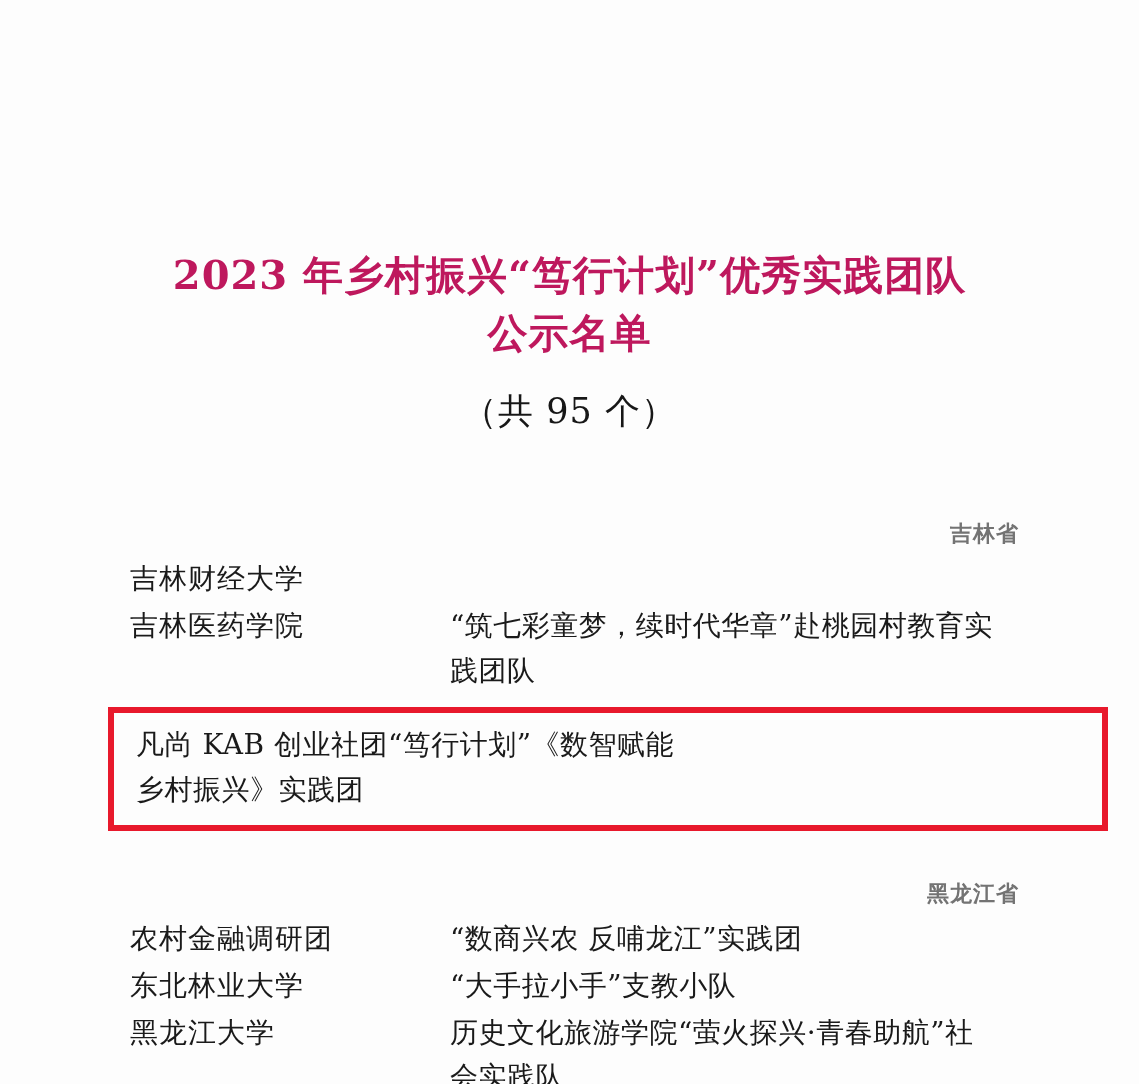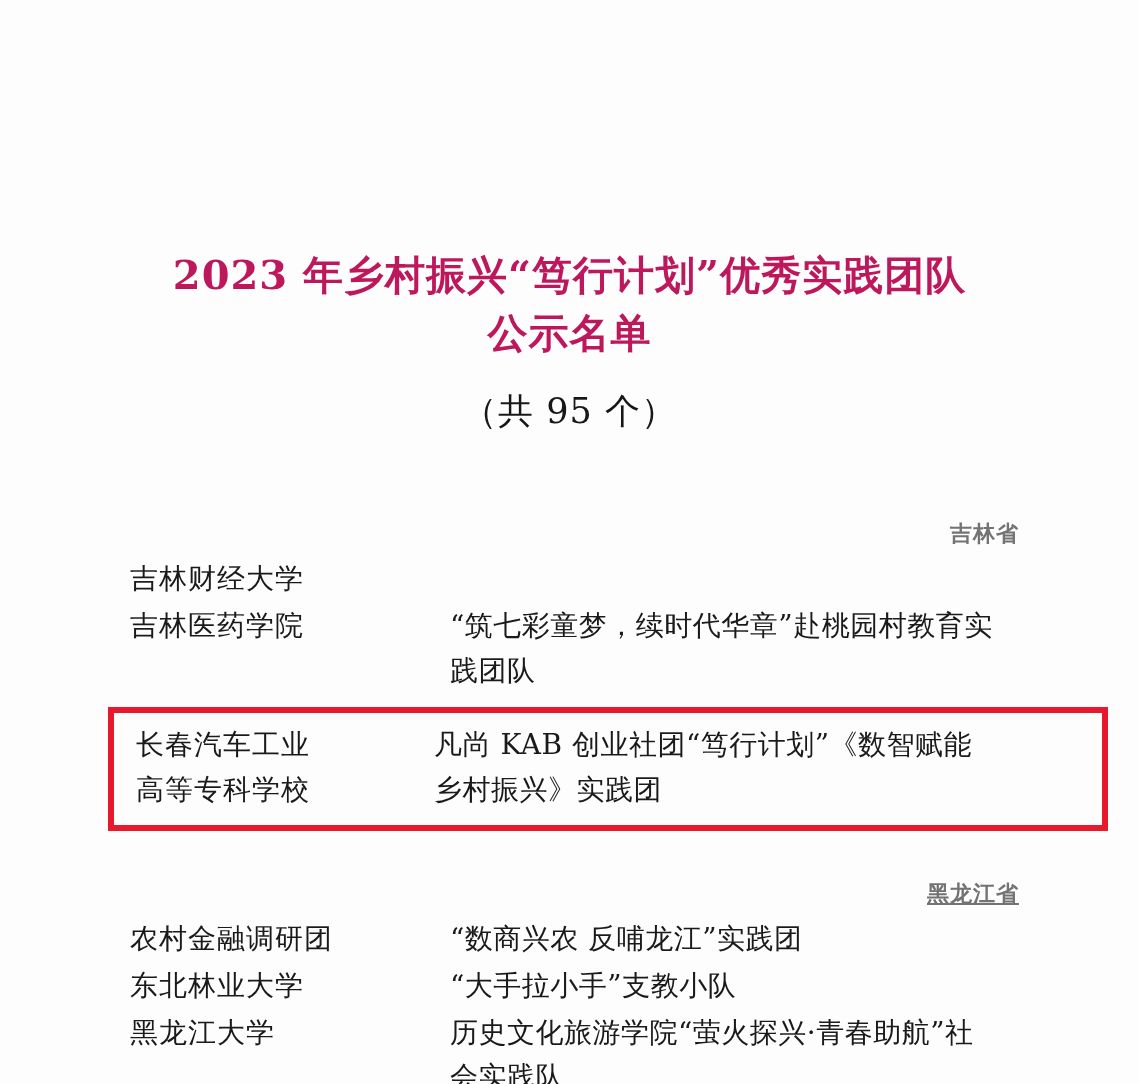--- a/index.html
+++ b/index.html
@@ -46,21 +46,20 @@
   .province {
     font-size: 22px;
     font-weight: bold;
     color: #737373;
     margin-bottom: 8px;
     letter-spacing: 1px;
     text-align: right;
   }
   .province.second {
     margin-top: 48px;
-    text-decoration: underline;
   }
   .entry {
     display: flex;
     align-items: flex-start;
     font-size: 28px;
     line-height: 1.6;
     color: #1a1a1a;
     margin-bottom: 2px;
   }
   .entry .school {
@@ -112,22 +111,20 @@
     </div>
 
     <div class="entry">
       <div class="school">吉林医药学院</div>
       <div class="project">“筑七彩童梦，续时代华章”赴桃园村教育实
 践团队</div>
     </div>
 
     <div class="highlight-wrap">
       <div class="entry">
-        <div class="school">长春汽车工业
-高等专科学校</div>
         <div class="project">凡尚 KAB 创业社团“笃行计划”《数智赋能
 乡村振兴》实践团</div>
       </div>
     </div>
 
     <div class="province second">黑龙江省</div>
 
     <div class="entry">
       <div class="school">农村金融调研团</div>
       <div class="project">“数商兴农  反哺龙江”实践团</div>

